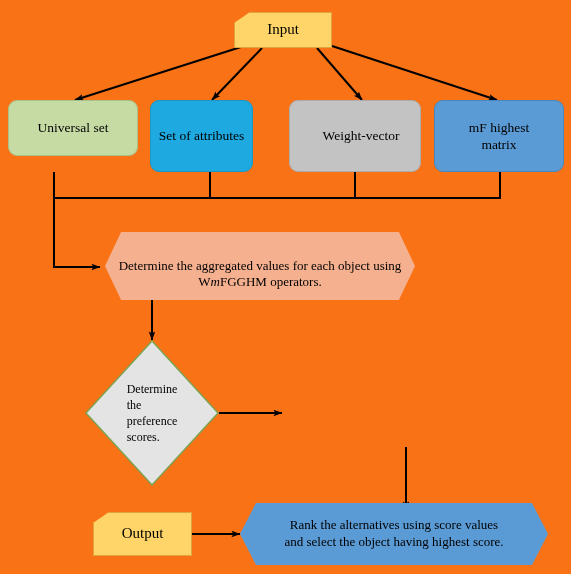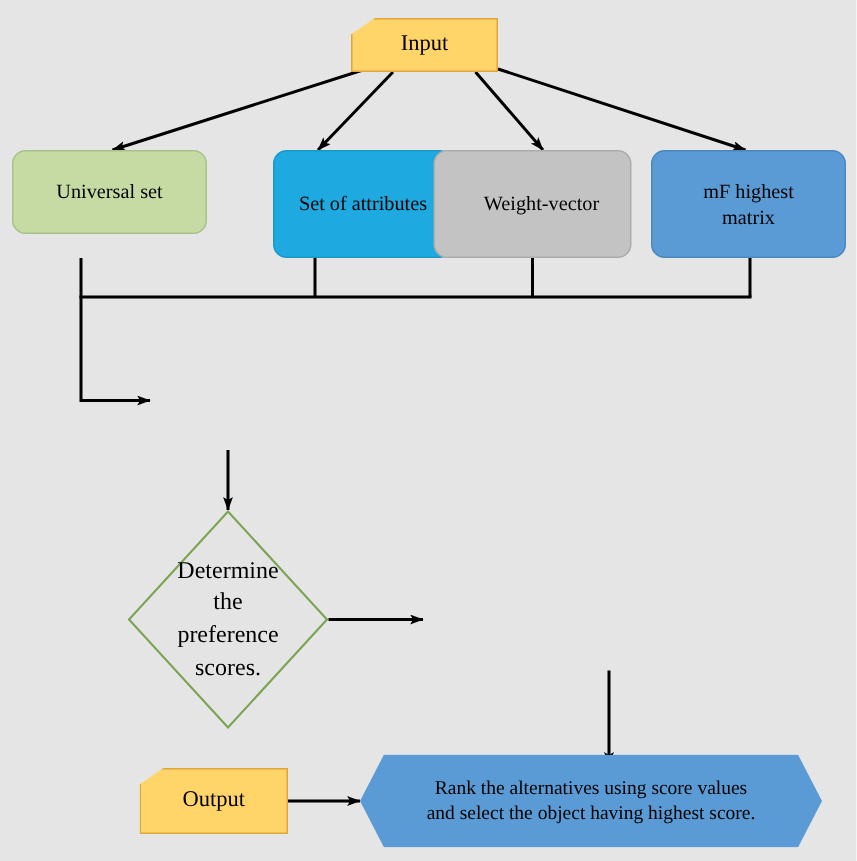--- a/index.html
+++ b/index.html
@@ -7,21 +7,21 @@
     padding: 0;
     background: #ffffff;
   }
   body {
     font-family: "Liberation Serif", "DejaVu Serif", serif;
   }
   #canvas {
     position: relative;
     width: 571px;
     height: 574px;
-    background: #e5e5e5;
+    background: #f97316;
     overflow: hidden;
   }
   #edges {
     position: absolute;
     left: 0;
     top: 0;
     width: 571px;
     height: 574px;
     pointer-events: none;
   }
@@ -81,22 +81,21 @@
     left: 0; top: 0;
     width: 100%; height: 100%;
   }
   .diamond-text {
     position: absolute;
     left: 0; top: 0;
     width: 100%; height: 100%;
     display: flex;
     align-items: center;
     justify-content: center;
-    text-align: center;
-    font-size: 16px;
+    font-size: 12px;
     line-height: 1.35;
     color: #000;
     white-space: pre-line;
   }
   .ital { font-style: italic; }
 </style>
 </head>
 <body>
 
 <div id="canvas">
@@ -135,33 +134,38 @@
   </svg>
 
   <div class="node card" style="left:234px; top:12px; width:98px; height:36px;">
     <span class="label">Input</span>
   </div>
 
   <div class="node rrect green" style="left:8px; top:100px; width:130px; height:56px;">
     <span class="label">Universal set</span>
   </div>
 
-  <div class="node rrect cyan" style="left:150px; top:100px; width:120px; height:72px;margin-left:32px;">
+  <div class="node rrect cyan" style="left:150px; top:100px; width:103px; height:72px;">
     <span class="label">Set of attributes</span>
   </div>
 
   <div class="node rrect gray" style="left:289px; top:100px; width:132px; height:72px;padding-left:12px;">
     <span class="label">Weight-vector</span>
   </div>
 
   <div class="node rrect blue" style="left:434px; top:100px; width:130px; height:72px;">
     <span class="label">mF highest
 matrix</span>
   </div>
 
+  <div class="node hex salmon" style="left:105px; top:232px; width:310px; height:68px;">
+    <span class="label">
+      <span>Determine the aggregated values for each object using W</span><span class="ital">m</span><span>FGGHM operators.</span>
+    </span>
+  </div>
 
   <div class="diamond-wrap" style="left:85px; top:340px; width:134px; height:146px;">
     <svg class="diamond-shape" viewBox="0 0 134 146" preserveAspectRatio="none">
       <polygon points="67,1 133,73 67,145 1,73" fill="#e4e4e4" stroke="#7aa352" stroke-width="1.4"></polygon>
     </svg>
     <div class="diamond-text">Determine
 the
 preference
 scores.</div>
   </div>

